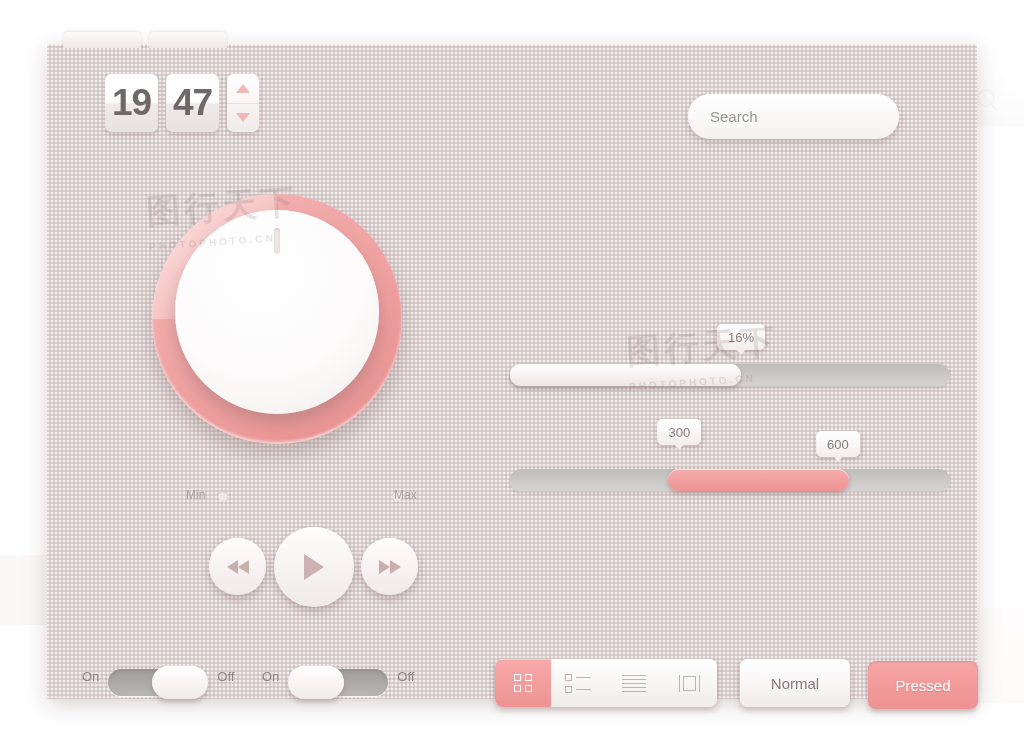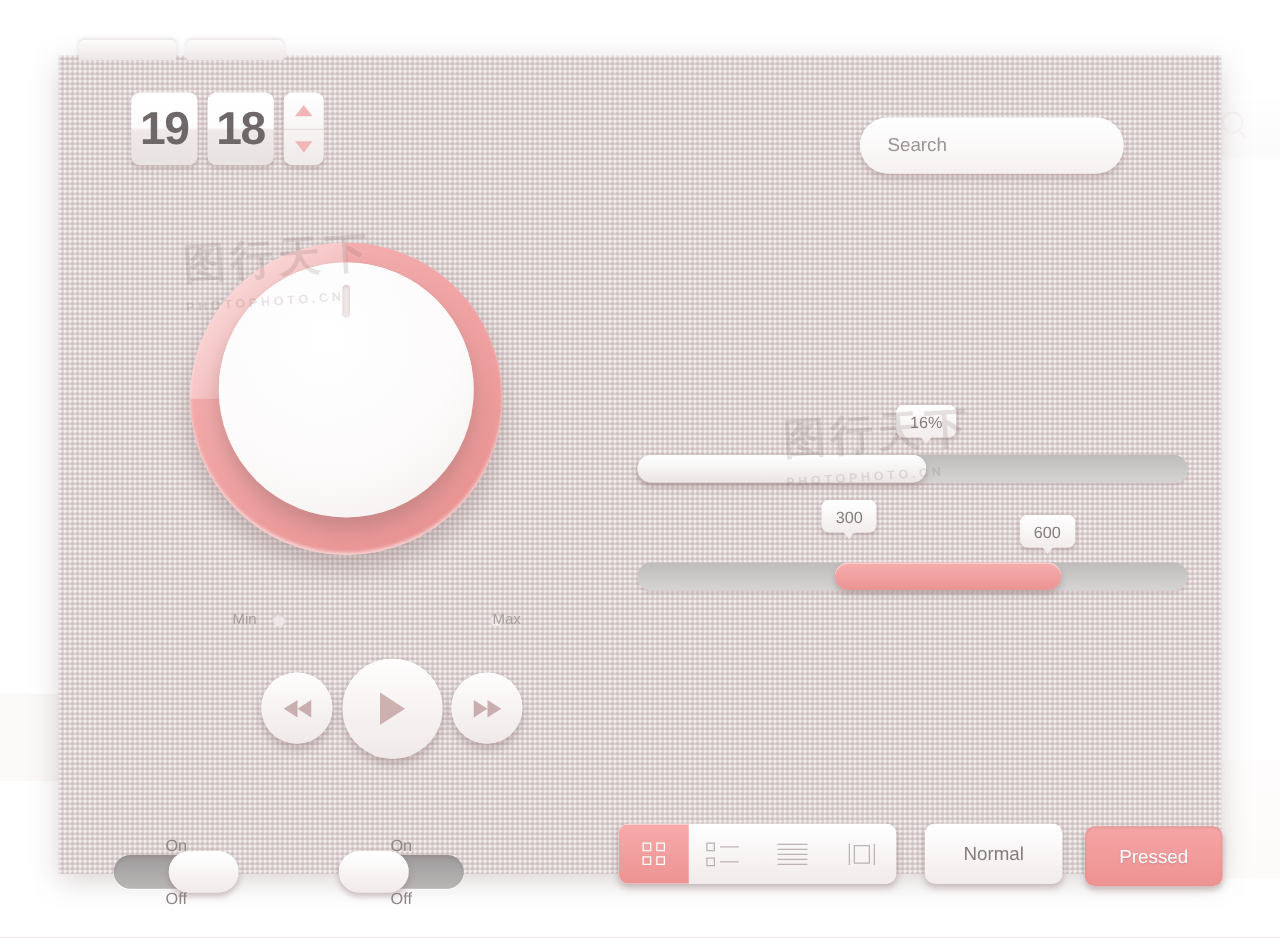--- a/index.html
+++ b/index.html
@@ -141,21 +141,21 @@
   #btn-prev{left:0;top:11px;width:57px;height:57px;}
   #btn-play{left:65px;top:0;width:80px;height:80px;}
   #btn-next{left:152px;top:11px;width:57px;height:57px;}
   .gly{display:flex;align-items:center;}
   .tri-r{width:0;height:0;border-top:8px solid transparent;border-bottom:8px solid transparent;border-left:13px solid #c8aeae;}
   .tri-r.big{border-top:13px solid transparent;border-bottom:13px solid transparent;border-left:20px solid #cdb0b0;}
   .tri-l{width:0;height:0;border-top:7px solid transparent;border-bottom:7px solid transparent;border-right:11px solid #c8aeae;}
 
   
   #slider1{position:absolute;left:463px;top:280px;width:440px;height:70px;}
-  #slider2{position:absolute;left:463px;top:356px;width:440px;height:80px;border-radius:28px;}
+  #slider2{position:absolute;left:463px;top:375px;width:440px;height:80px;border-radius:28px;}
   .track{
     position:absolute;left:0;bottom:8px;width:440px;height:22px;border-radius:11px;
     background:linear-gradient(#bfbcbc,#d6d3d3);
     box-shadow:0 2px 3px rgba(140,115,115,.3),0 1px 0 rgba(255,255,255,.5);
   }
   .fill-white{
     position:absolute;left:0;bottom:8px;height:22px;border-radius:11px;
     background:linear-gradient(#ffffff,#ece6e6);
     box-shadow:0 3px 5px rgba(135,105,105,.4),0 1px 0 rgba(255,255,255,1) inset;
   }
@@ -171,21 +171,21 @@
     display:flex;align-items:center;justify-content:center;
     font-size:13px;color:#857d7d;white-space:nowrap;
   }
   .bubble:after{
     content:"";position:absolute;bottom:-5px;left:50%;margin-left:-5px;
     width:0;height:0;border-left:5px solid transparent;border-right:5px solid transparent;
     border-top:6px solid #f3eded;
   }
 
   
-  .toggle-row{position:absolute;display:flex;align-items:center;flex-direction:column;}
+  .toggle-row{position:absolute;display:flex;align-items:flex-start;}
   #toggle1{left:35px;top:625px;}
   #toggle2{left:215px;top:625px;}
   .tg-lab{font-size:13px;color:#8e8686;}
   .tg-track{
     position:relative;width:100px;height:27px;border-radius:14px;margin:0 9px;
     background:linear-gradient(#9d9b9b,#b9b6b6);
     box-shadow:0 2px 3px rgba(140,115,115,.3) inset,0 1px 0 rgba(255,255,255,.7);
     cursor:pointer;
   }
   .tg-knob{
@@ -248,21 +248,21 @@
 </div>
 <div class="ghost" id="ghost-btn"></div>
 
 <div id="panel">
 
   <div class="tab" id="tab-a"></div>
   <div class="tab" id="tab-b"></div>
 
   <div id="stepper">
     <div class="num-box">19</div>
-    <div class="num-box">18</div>
+    <div class="num-box">47</div>
     <div id="spin">
       <div class="spin-half">
         <span class="tri up"></span>
       </div>
       <div class="spin-half">
         <span class="tri down"></span>
       </div>
     </div>
   </div>
 

